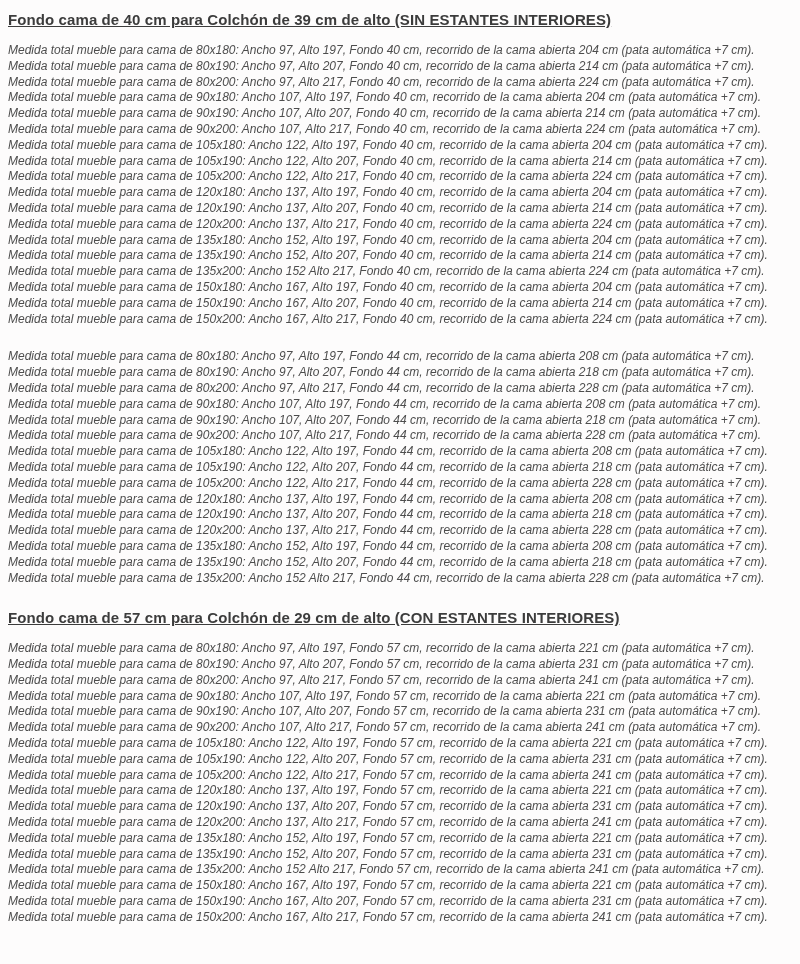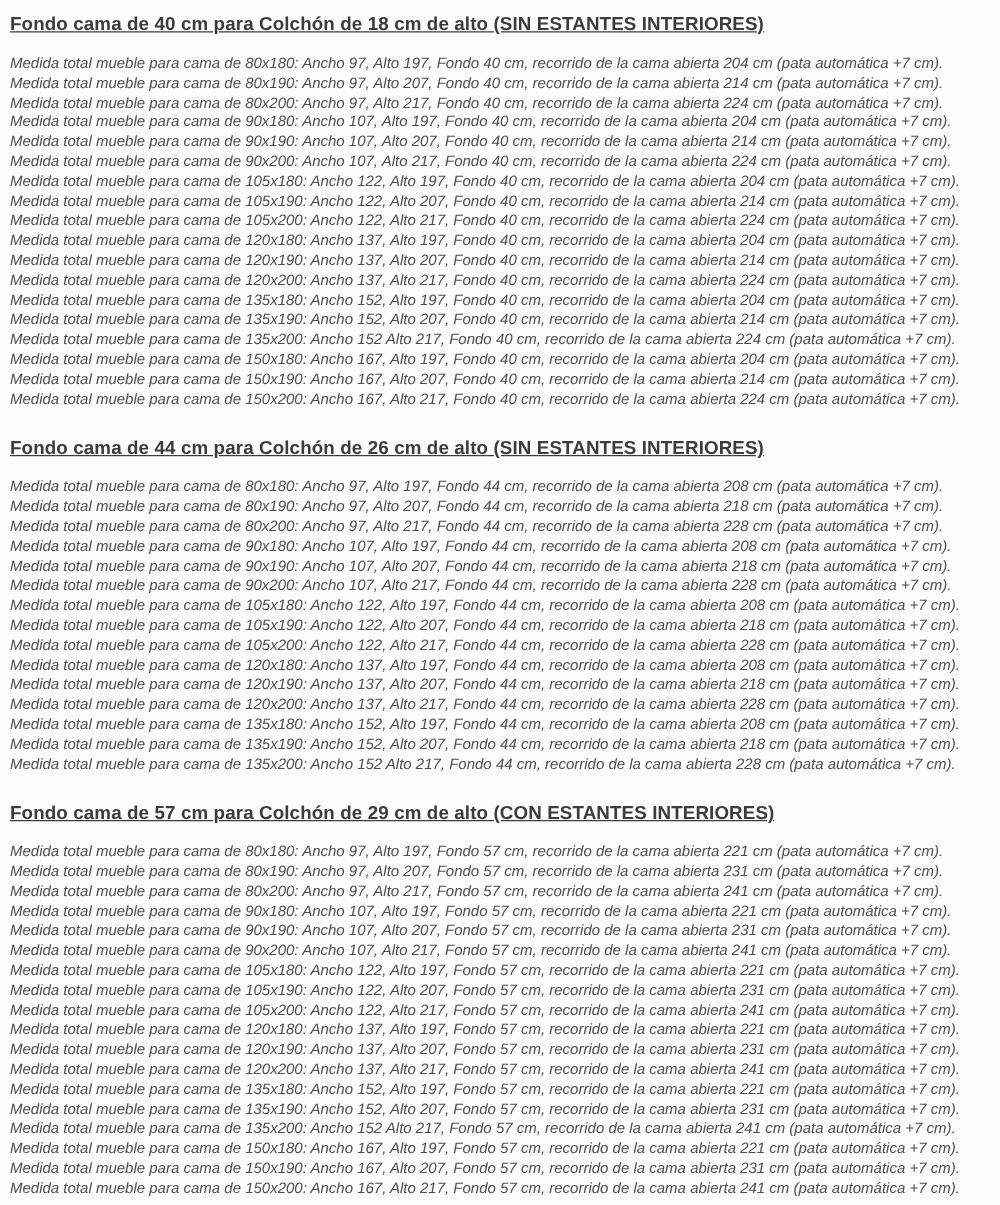--- a/index.html
+++ b/index.html
@@ -39,21 +39,21 @@
     color: #4d4d4d;
     white-space: nowrap;
   }
 </style>
 </head>
 <body>
 
 <div class="page">
 
   <section class="section">
-    <h2 class="section-heading">Fondo cama de 40 cm para Colchón de 18 cm de alto (SIN ESTANTES INTERIORES)</h2>
+    <h2 class="section-heading">Fondo cama de 40 cm para Colchón de 39 cm de alto (SIN ESTANTES INTERIORES)</h2>
     <div class="lines">
       <p class="measurement-line">Medida total mueble para cama de 80x180: Ancho 97, Alto 197, Fondo 40 cm, recorrido de la cama abierta 204 cm (pata automática +7 cm).</p>
       <p class="measurement-line">Medida total mueble para cama de 80x190: Ancho 97, Alto 207, Fondo 40 cm, recorrido de la cama abierta 214 cm (pata automática +7 cm).</p>
       <p class="measurement-line">Medida total mueble para cama de 80x200: Ancho 97, Alto 217, Fondo 40 cm, recorrido de la cama abierta 224 cm (pata automática +7 cm).</p>
       <p class="measurement-line">Medida total mueble para cama de 90x180: Ancho 107, Alto 197, Fondo 40 cm, recorrido de la cama abierta 204 cm (pata automática +7 cm).</p>
       <p class="measurement-line">Medida total mueble para cama de 90x190: Ancho 107, Alto 207, Fondo 40 cm, recorrido de la cama abierta 214 cm (pata automática +7 cm).</p>
       <p class="measurement-line">Medida total mueble para cama de 90x200: Ancho 107, Alto 217, Fondo 40 cm, recorrido de la cama abierta 224 cm (pata automática +7 cm).</p>
       <p class="measurement-line">Medida total mueble para cama de 105x180: Ancho 122, Alto 197, Fondo 40 cm, recorrido de la cama abierta 204 cm (pata automática +7 cm).</p>
       <p class="measurement-line">Medida total mueble para cama de 105x190: Ancho 122, Alto 207, Fondo 40 cm, recorrido de la cama abierta 214 cm (pata automática +7 cm).</p>
       <p class="measurement-line">Medida total mueble para cama de 105x200: Ancho 122, Alto 217, Fondo 40 cm, recorrido de la cama abierta 224 cm (pata automática +7 cm).</p>
@@ -63,21 +63,20 @@
       <p class="measurement-line">Medida total mueble para cama de 135x180: Ancho 152, Alto 197, Fondo 40 cm, recorrido de la cama abierta 204 cm (pata automática +7 cm).</p>
       <p class="measurement-line">Medida total mueble para cama de 135x190: Ancho 152, Alto 207, Fondo 40 cm, recorrido de la cama abierta 214 cm (pata automática +7 cm).</p>
       <p class="measurement-line">Medida total mueble para cama de 135x200: Ancho 152 Alto 217, Fondo 40 cm, recorrido de la cama abierta 224 cm (pata automática +7 cm).</p>
       <p class="measurement-line">Medida total mueble para cama de 150x180: Ancho 167, Alto 197, Fondo 40 cm, recorrido de la cama abierta 204 cm (pata automática +7 cm).</p>
       <p class="measurement-line">Medida total mueble para cama de 150x190: Ancho 167, Alto 207, Fondo 40 cm, recorrido de la cama abierta 214 cm (pata automática +7 cm).</p>
       <p class="measurement-line">Medida total mueble para cama de 150x200: Ancho 167, Alto 217, Fondo 40 cm, recorrido de la cama abierta 224 cm (pata automática +7 cm).</p>
     </div>
   </section>
 
   <section class="section">
-    <h2 class="section-heading">Fondo cama de 44 cm para Colchón de 26 cm de alto (SIN ESTANTES INTERIORES)</h2>
     <div class="lines">
       <p class="measurement-line">Medida total mueble para cama de 80x180: Ancho 97, Alto 197, Fondo 44 cm, recorrido de la cama abierta 208 cm (pata automática +7 cm).</p>
       <p class="measurement-line">Medida total mueble para cama de 80x190: Ancho 97, Alto 207, Fondo 44 cm, recorrido de la cama abierta 218 cm (pata automática +7 cm).</p>
       <p class="measurement-line">Medida total mueble para cama de 80x200: Ancho 97, Alto 217, Fondo 44 cm, recorrido de la cama abierta 228 cm (pata automática +7 cm).</p>
       <p class="measurement-line">Medida total mueble para cama de 90x180: Ancho 107, Alto 197, Fondo 44 cm, recorrido de la cama abierta 208 cm (pata automática +7 cm).</p>
       <p class="measurement-line">Medida total mueble para cama de 90x190: Ancho 107, Alto 207, Fondo 44 cm, recorrido de la cama abierta 218 cm (pata automática +7 cm).</p>
       <p class="measurement-line">Medida total mueble para cama de 90x200: Ancho 107, Alto 217, Fondo 44 cm, recorrido de la cama abierta 228 cm (pata automática +7 cm).</p>
       <p class="measurement-line">Medida total mueble para cama de 105x180: Ancho 122, Alto 197, Fondo 44 cm, recorrido de la cama abierta 208 cm (pata automática +7 cm).</p>
       <p class="measurement-line">Medida total mueble para cama de 105x190: Ancho 122, Alto 207, Fondo 44 cm, recorrido de la cama abierta 218 cm (pata automática +7 cm).</p>
       <p class="measurement-line">Medida total mueble para cama de 105x200: Ancho 122, Alto 217, Fondo 44 cm, recorrido de la cama abierta 228 cm (pata automática +7 cm).</p>

